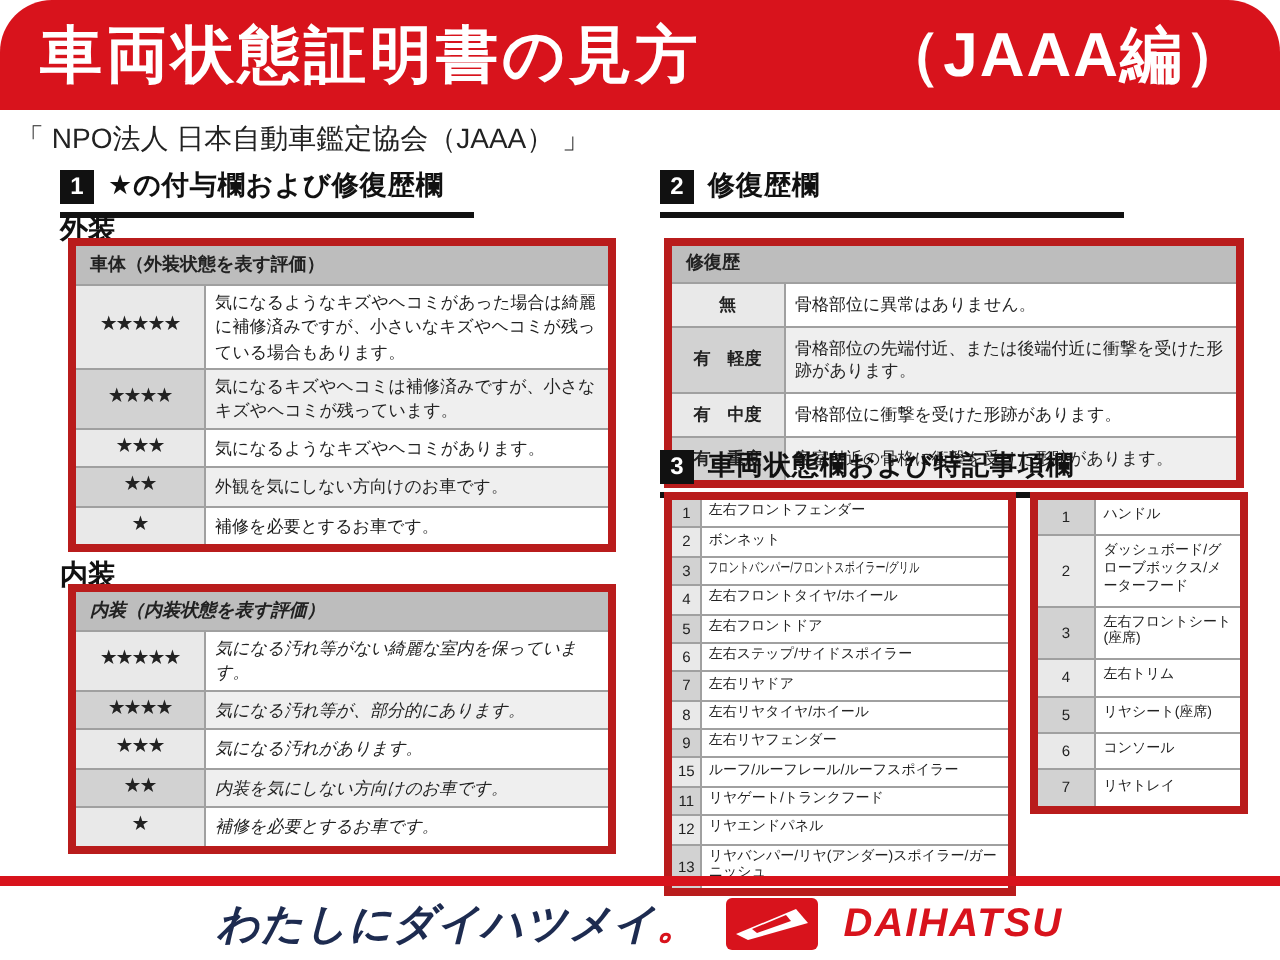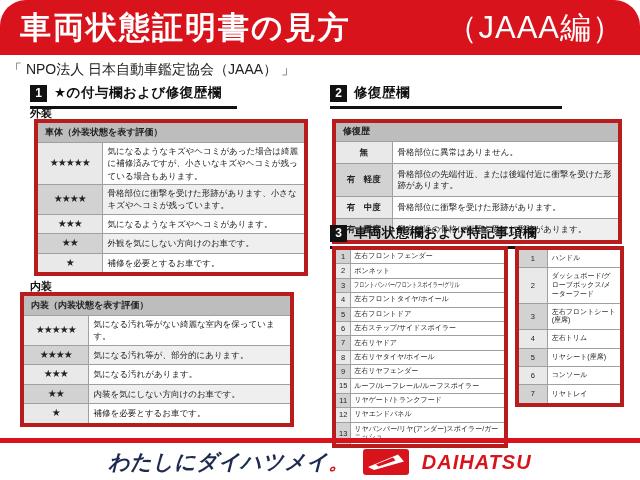--- a/index.html
+++ b/index.html
@@ -3,52 +3,52 @@
 <meta charset="utf-8">
 <style>
   * { margin:0; padding:0; box-sizing:border-box; }
   body { background:#ffffff; font-family:"Liberation Sans","DejaVu Sans",sans-serif; }
   .page { position:relative; width:640px; height:480px; background:#ffffff; overflow:hidden;border-radius:26px; }
 
   
   .titlebar { position:absolute; top:0; left:0; width:640px; height:55px; background:#d8131c;
     display:flex; align-items:center; justify-content:space-between; padding:0 16px 0 20px; }
   .titlebar .title { color:#ffffff; font-size:31px; font-weight:bold; letter-spacing:2px; }
-  .titlebar .edition { color:#ffffff; font-size:31px; font-weight:normal; letter-spacing:1px; }
+  .titlebar .edition { color:#ffffff; font-size:31px; font-weight:bold; letter-spacing:1px; }
 
   .subtitle { position:absolute; top:61px; left:8px; font-size:14px; color:#222222; }
 
   
   .sec { position:absolute; display:flex; align-items:center; gap:7px;
     border-bottom:3px solid #111111; padding-bottom:4px; }
   .sec-num { width:17px; height:17px; background:#111111; color:#ffffff; font-weight:bold;
     font-size:12px; display:flex; align-items:center; justify-content:center; flex:0 0 auto; }
   .sec-title { font-weight:bold; font-size:13.5px; color:#111111; letter-spacing:0.5px; }
   #sec1 { top:84px; left:30px; width:207px; }
   #sec2 { top:84px; left:330px; width:232px; }
   #sec3 { top:224px; left:330px; width:232px; }
 
-  .group-label { position:absolute; font-size:11px; font-weight:bold; color:#111111; }
+  .group-label { position:absolute; font-size:14px; font-weight:bold; color:#111111; }
   #ext-label { top:106px; left:30px; }
   #int-label { top:279px; left:30px; }
 
   
   table { border-collapse:collapse; color:#222222; border:4px solid #b91c1c; background:#ffffff; }
   td { border:1px solid #a0a0a0; vertical-align:middle; }
 
   
   .rate-table { position:absolute; width:274px; font-size:8.5px; }
   .rate-table td { padding:2px 5px; line-height:1.45; }
   .rate-table tr.hdr td { background:#bdbdbd; font-weight:bold; font-size:9px; padding:3px 7px; }
   .rate-table td.star-cell { width:66px; text-align:center; font-weight:bold; font-size:10px;
     letter-spacing:-1px; background:#e9e9e9; }
   .rate-table tr.alt td { background:#efefef; }
   .rate-table tr.alt td.star-cell { background:#d2d2d2; }
   #table-ext { top:119px; left:34px; }
-  #table-int { top:292px; left:20px; }
+  #table-int { top:292px; left:34px;font-style:italic; }
 
   
   #table-repair { position:absolute; top:119px; left:332px; width:290px; font-size:8.5px; }
   #table-repair td { padding:5px 5px; line-height:1.3; }
   #table-repair tr.hdr td { background:#bdbdbd; font-weight:bold; font-size:9px; padding:3px 7px; }
   #table-repair td.grade-cell { width:58px; text-align:center; font-weight:bold; background:#e9e9e9; }
   #table-repair tr.alt td { background:#efefef; }
   #table-repair tr.alt td.grade-cell { background:#d2d2d2; }
 
   
@@ -96,21 +96,21 @@
     <tbody>
         <tr class="hdr">
       <td colspan="2">車体（外装状態を表す評価）</td>
     </tr>
     <tr>
       <td class="star-cell">★★★★★</td>
       <td>気になるようなキズやヘコミがあった場合は綺麗に補修済みですが、小さいなキズやヘコミが残っている場合もあります。</td>
     </tr>
     <tr class="alt">
       <td class="star-cell">★★★★</td>
-      <td>骨格部位に衝撃を受けた形跡があります、小さなキズやヘコミが残っています。</td>
+      <td>気になるキズやヘコミは補修済みですが、小さなキズやヘコミが残っています。</td>
     </tr>
     <tr>
       <td class="star-cell">★★★</td>
       <td>気になるようなキズやヘコミがあります。</td>
     </tr>
     <tr class="alt">
       <td class="star-cell">★★</td>
       <td>外観を気にしない方向けのお車です。</td>
     </tr>
     <tr>

